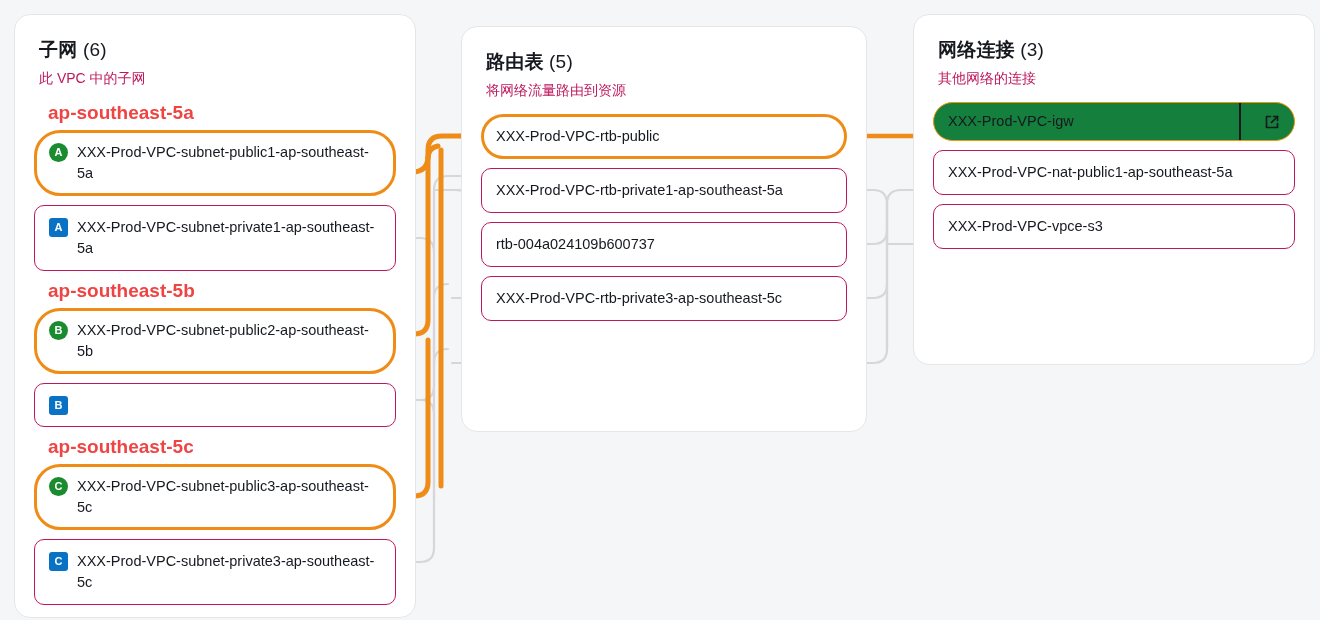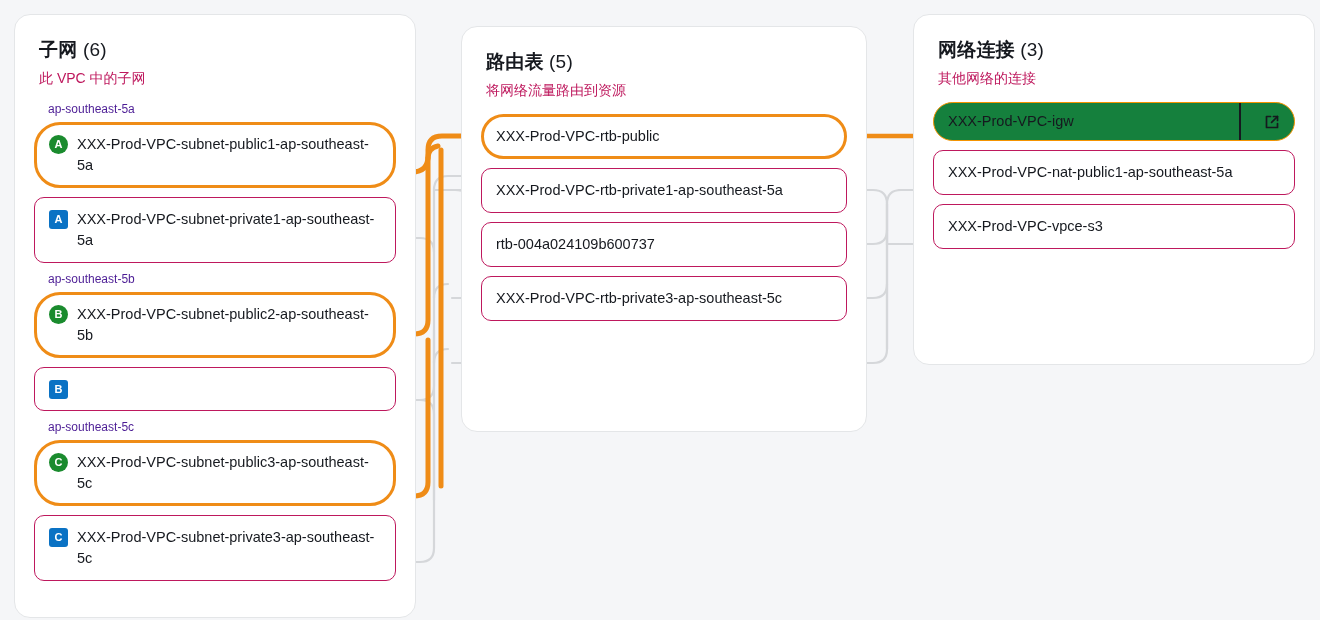--- a/index.html
+++ b/index.html
@@ -48,23 +48,23 @@
   .panel-sub {
     margin-top: 7px;
     font-size: 14px;
     color: #be185d;
   }
 
   .panel-body { padding: 14px 19px 18px 19px; }
 
   
   .az-label {
-    font-size: 12px;
-    font-weight: 400;
-    color: #4c1d95;
+    font-size: 19px;
+    font-weight: 700;
+    color: #ef4444;
     margin: 6px 0 6px 14px;
   }
   .az-group:first-child .az-label { margin-top: 0; }
 
   
   .card {
     position: relative;
     display: flex;
     align-items: flex-start;
     gap: 9px;

